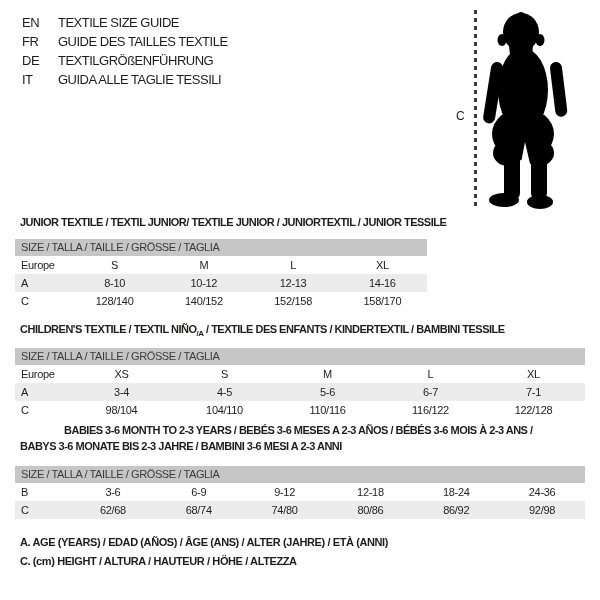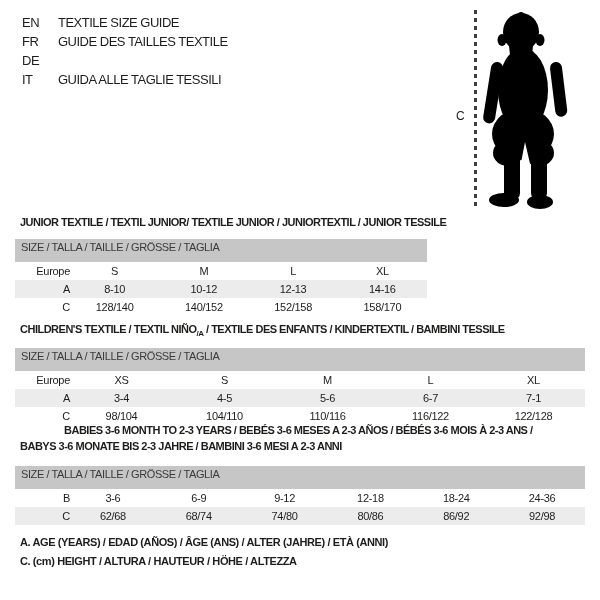--- a/index.html
+++ b/index.html
@@ -16,26 +16,26 @@
   .dash-line{position:absolute;left:22px;top:5px;width:3px;height:198px;
     background:repeating-linear-gradient(to bottom,#3c3c3c 0 4px,transparent 4px 8px);}
   .c-label{position:absolute;left:4px;top:104px;font-size:12px;}
   .baby-svg{position:absolute;left:29px;top:5px;}
   
   .section-title{position:absolute;left:20px;font-size:11px;font-weight:bold;
     letter-spacing:-0.5px;white-space:nowrap;}
   .sub{font-size:8px;vertical-align:sub;}
   
   .tbl{position:absolute;left:15px;}
-  .size-bar{background:#c6c6c6;height:23px;line-height:17px;font-size:11px;
+  .size-bar{background:#c6c6c6;height:17px;line-height:17px;font-size:11px;
     letter-spacing:-0.4px;padding-left:6px;color:#3a3a3a;}
   table{border-collapse:collapse;table-layout:fixed;width:100%;}
   td{height:18px;font-size:11px;letter-spacing:-0.3px;text-align:center;padding:0;
     vertical-align:middle;}
-  td.lbl{text-align:right;padding-left:6px;}
+  td.lbl{text-align:left;padding-left:6px;}
   tr.alt{background:#ececec;}
   .w-junior{width:412px;}
   .w-wide{width:570px;}
   col.lblcol{width:55px;}
   
   .footnotes{position:absolute;left:20px;top:533px;}
   .footnote{height:19px;line-height:19px;font-size:11px;font-weight:bold;
     letter-spacing:-0.4px;white-space:nowrap;}
 </style>
 </head>
@@ -45,20 +45,21 @@
   <div class="lang-row">
     <span class="lang-code">EN</span>
     <span class="lang-label">TEXTILE SIZE GUIDE</span>
   </div>
   <div class="lang-row">
     <span class="lang-code">FR</span>
     <span class="lang-label">GUIDE DES TAILLES TEXTILE</span>
   </div>
   <div class="lang-row">
     <span class="lang-code">DE</span>
+    <span class="lang-label">TEXTILGRÖßENFÜHRUNG</span>
   </div>
   <div class="lang-row">
     <span class="lang-code">IT</span>
     <span class="lang-label">GUIDA ALLE TAGLIE TESSILI</span>
   </div>
 </div>
 
 <div class="figure">
   <div class="dash-line"></div>
   <div class="c-label">C</div>

